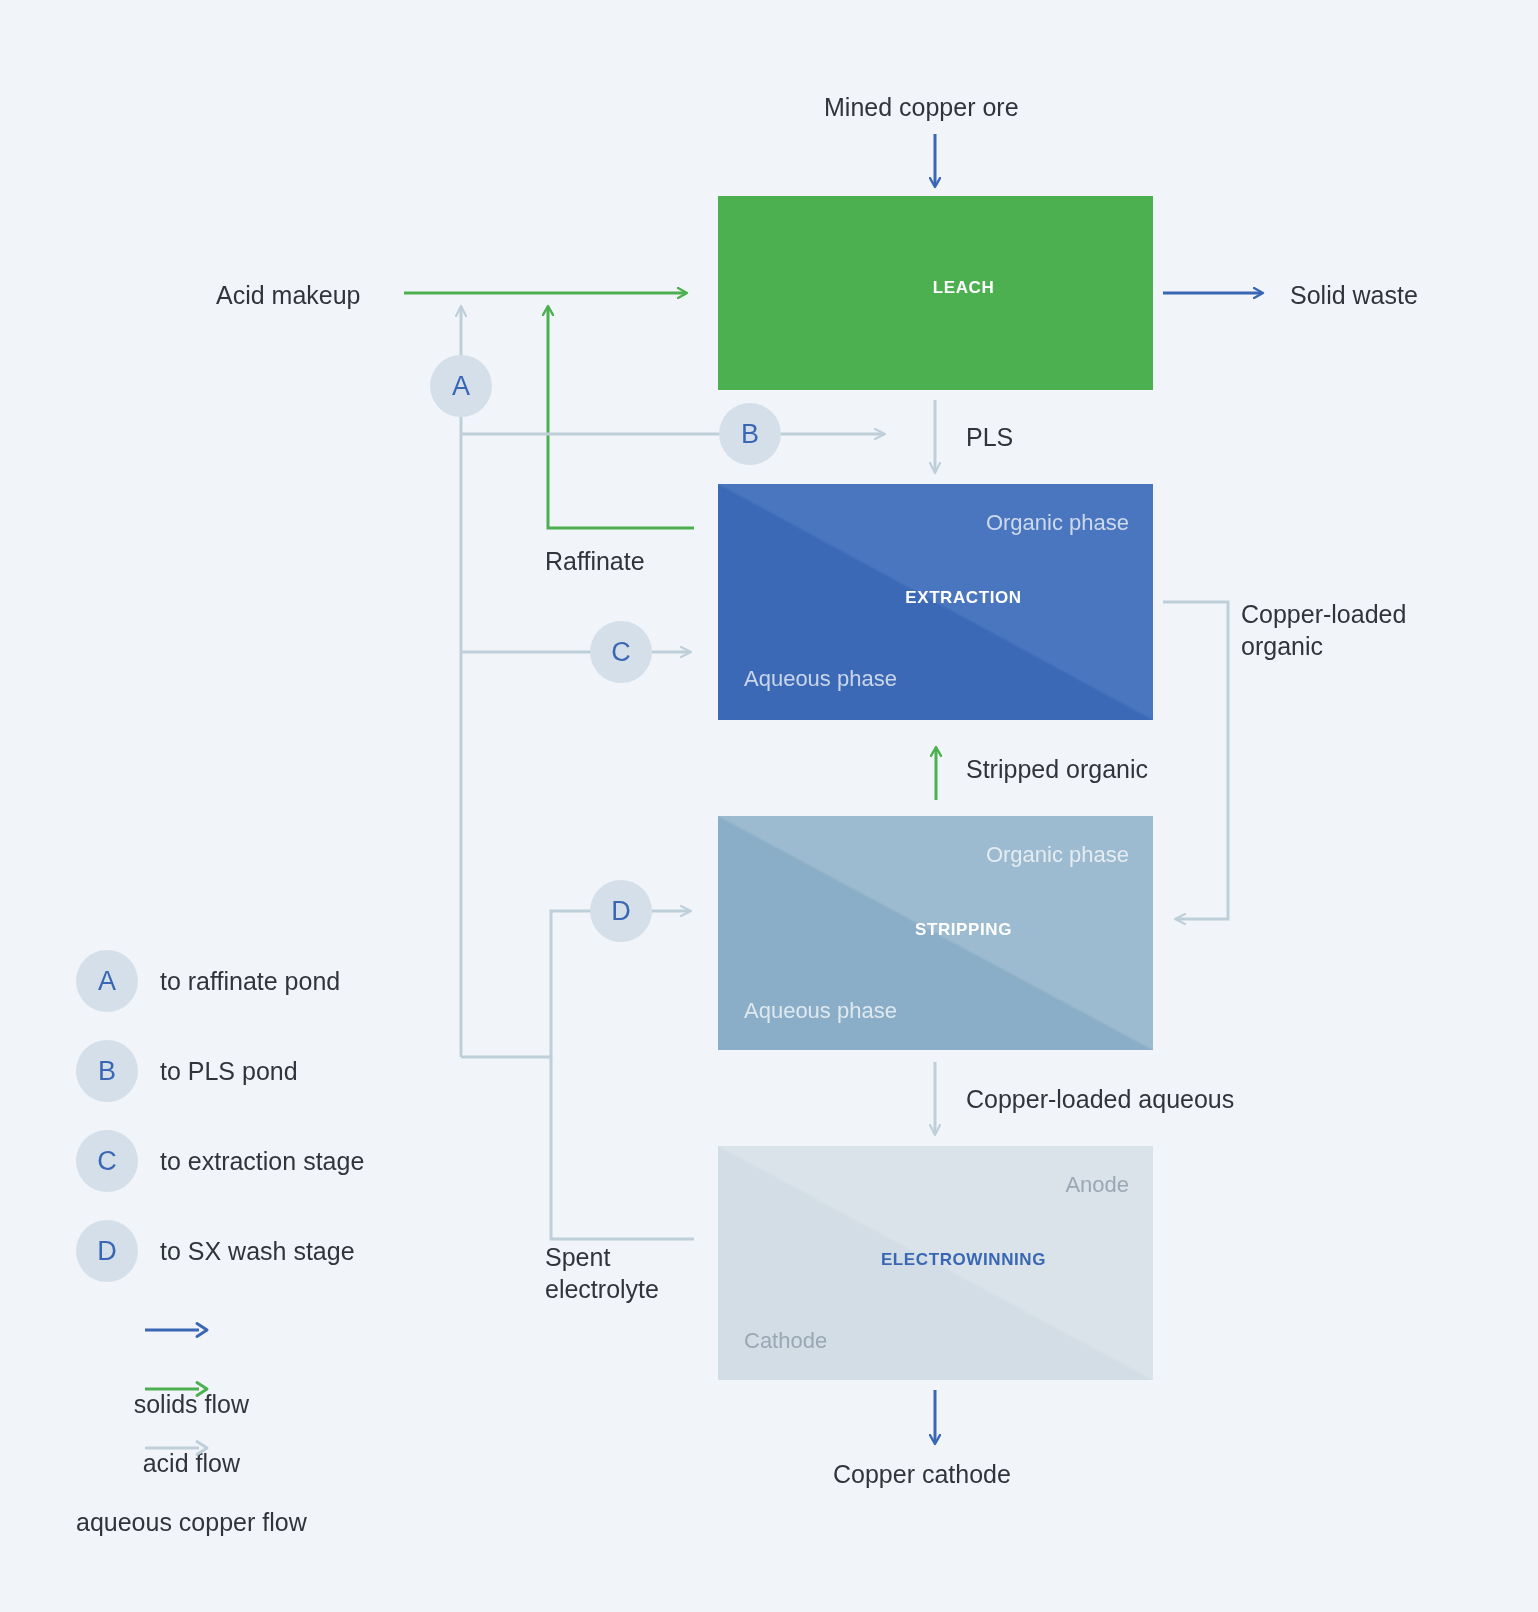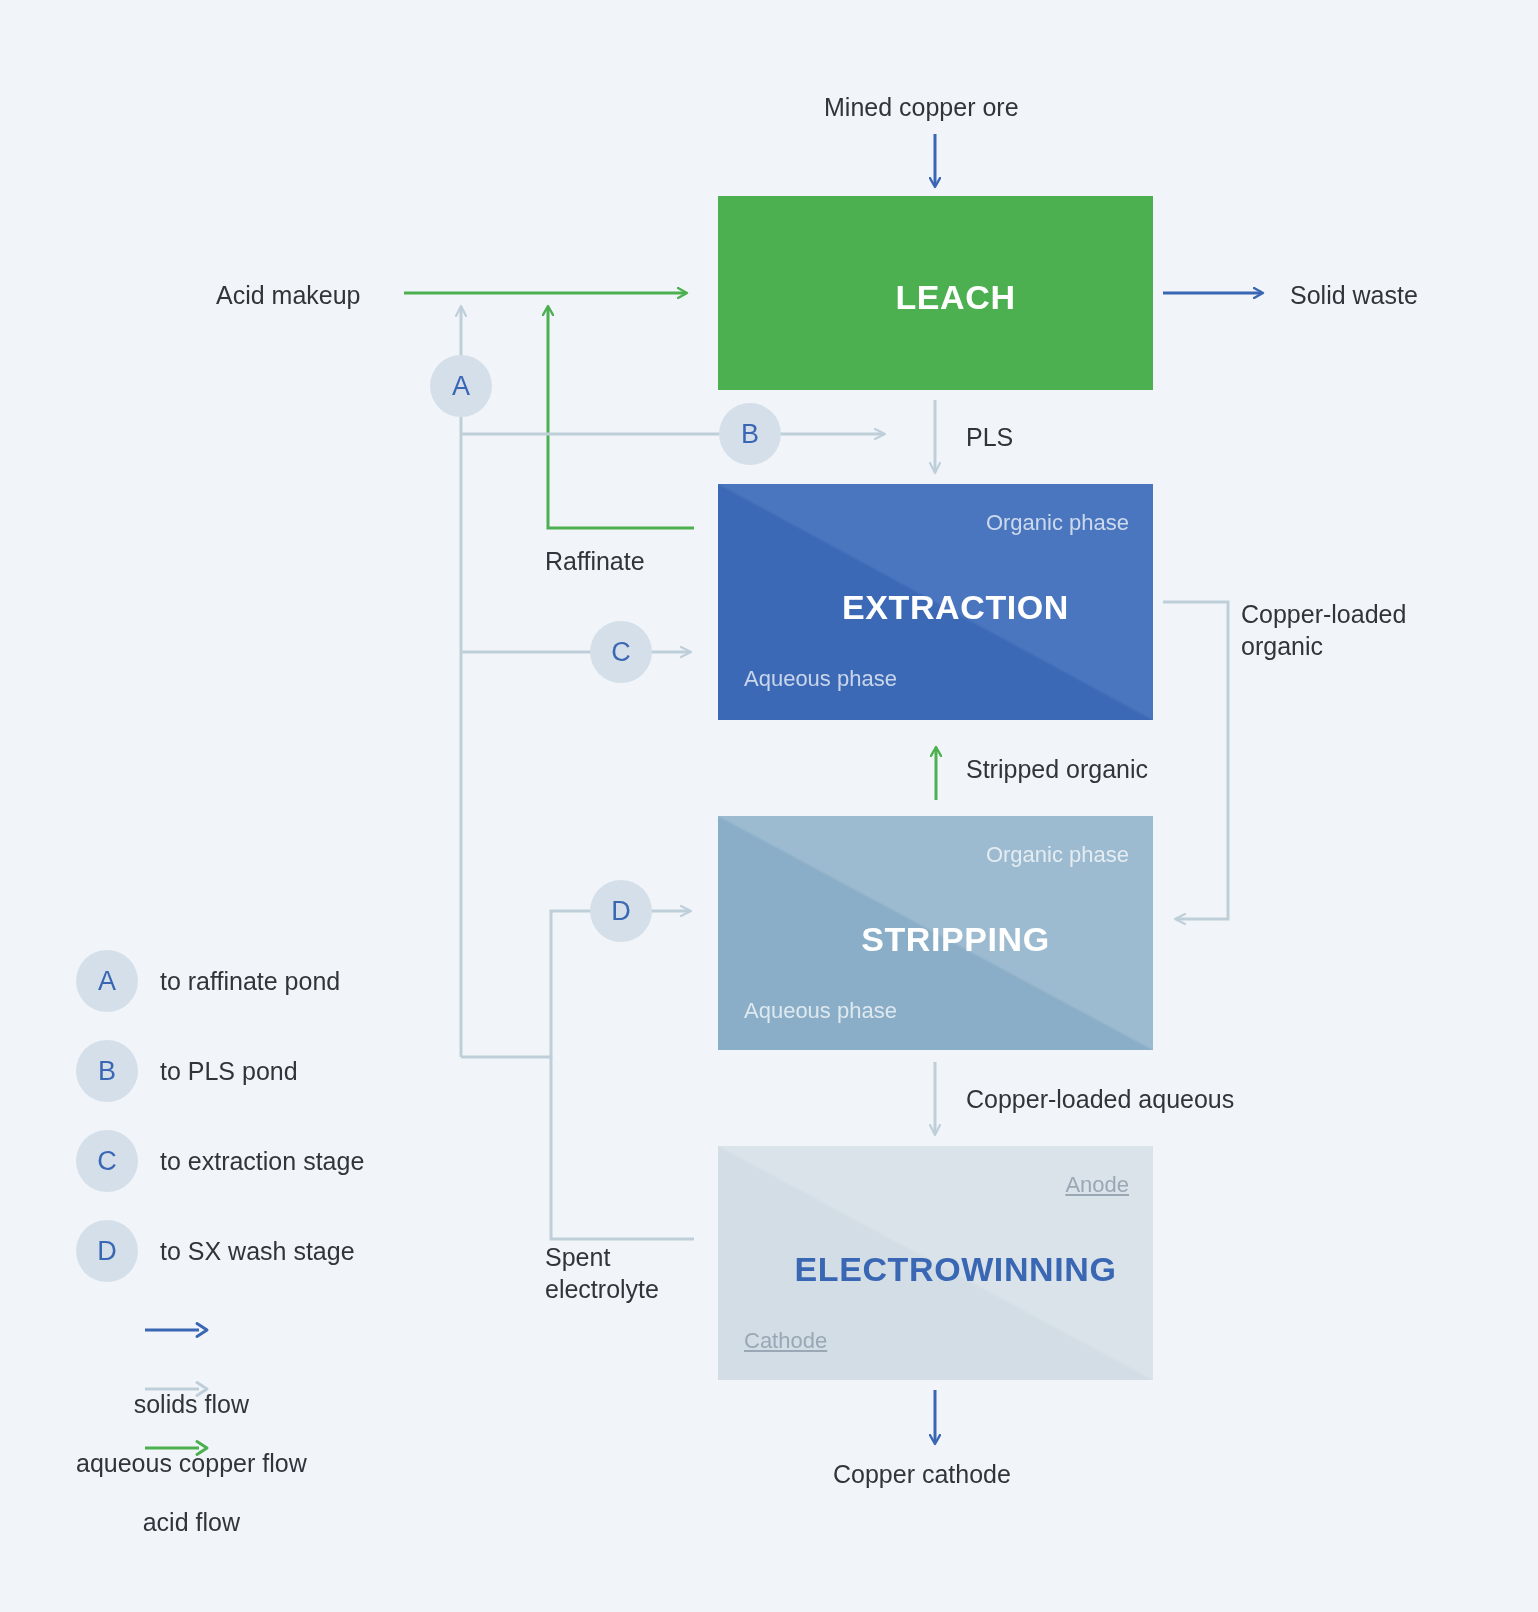--- a/index.html
+++ b/index.html
@@ -8,28 +8,28 @@
     background:#f1f5f9;
     font-family:"Liberation Sans", sans-serif;
     color:#31343a;
     overflow:hidden;
   }
   #stage{position:relative;width:1538px;height:1612px;}
   svg#wires{position:absolute;left:0;top:0;width:1538px;height:1612px;}
 
   .node{position:absolute;box-sizing:border-box;}
   .nodeTitle{
-    position:absolute;left:0;width:100%;text-align:center;
-    font-size:34px;font-weight:bold;letter-spacing:.6px;padding-left:20px;
+    position:absolute;left:8px;width:100%;text-align:center;
+    font-size:17px;font-weight:bold;letter-spacing:.6px;padding-left:20px;
   }
   .phase{
     position:absolute;font-size:22px;color:rgba(255,255,255,.72);
     white-space:nowrap;
   }
-  .phase.dark{color:#9aa7b4;text-decoration:underline;}
+  .phase.dark{color:#9aa7b4;}
   .phase.top{right:24px;}
   .phase.bot{left:26px;text-align:center;}
 
   .lbl{position:absolute;font-size:25px;color:#31343a;white-space:nowrap;line-height:1.28;}
   .lbl.two{white-space:normal;}
 
   .badge{
     position:absolute;width:62px;height:62px;border-radius:50%;
     background:#d5dfe9;color:#3a67b4;font-size:27px;
     display:flex;align-items:center;justify-content:center;
@@ -177,31 +177,31 @@
           <path d="M2,10 L56,10" stroke="#3a67b4" stroke-width="3" fill="none"></path>
           <path d="M54,3.5 L64,10 L54,16.5" stroke="#3a67b4" stroke-width="3" fill="none" stroke-linecap="round" stroke-linejoin="round"></path>
         </svg>
       </span>
       <span class="ftext">solids flow</span>
     </div>
 
     <div class="frow">
       <span class="fline">
         <svg width="70" height="20" viewBox="0 0 70 20" xmlns="http://www.w3.org/2000/svg">
+          <path d="M2,10 L56,10" stroke="#4cb050" stroke-width="3" fill="none"></path>
+          <path d="M54,3.5 L64,10 L54,16.5" stroke="#4cb050" stroke-width="3" fill="none" stroke-linecap="round" stroke-linejoin="round"></path>
+        </svg>
+      </span>
+      <span class="ftext">acid flow</span>
+    </div>
+
+    <div class="frow">
+      <span class="fline">
+        <svg width="70" height="20" viewBox="0 0 70 20" xmlns="http://www.w3.org/2000/svg">
           <path d="M2,10 L56,10" stroke="#bfcfda" stroke-width="3" fill="none"></path>
           <path d="M54,3.5 L64,10 L54,16.5" stroke="#bfcfda" stroke-width="3" fill="none" stroke-linecap="round" stroke-linejoin="round"></path>
         </svg>
       </span>
       <span class="ftext">aqueous copper flow</span>
     </div>
-
-    <div class="frow">
-      <span class="fline">
-        <svg width="70" height="20" viewBox="0 0 70 20" xmlns="http://www.w3.org/2000/svg">
-          <path d="M2,10 L56,10" stroke="#4cb050" stroke-width="3" fill="none"></path>
-          <path d="M54,3.5 L64,10 L54,16.5" stroke="#4cb050" stroke-width="3" fill="none" stroke-linecap="round" stroke-linejoin="round"></path>
-        </svg>
-      </span>
-      <span class="ftext">acid flow</span>
-    </div>
   </div>
 
 </div>
 
 </body></html>

